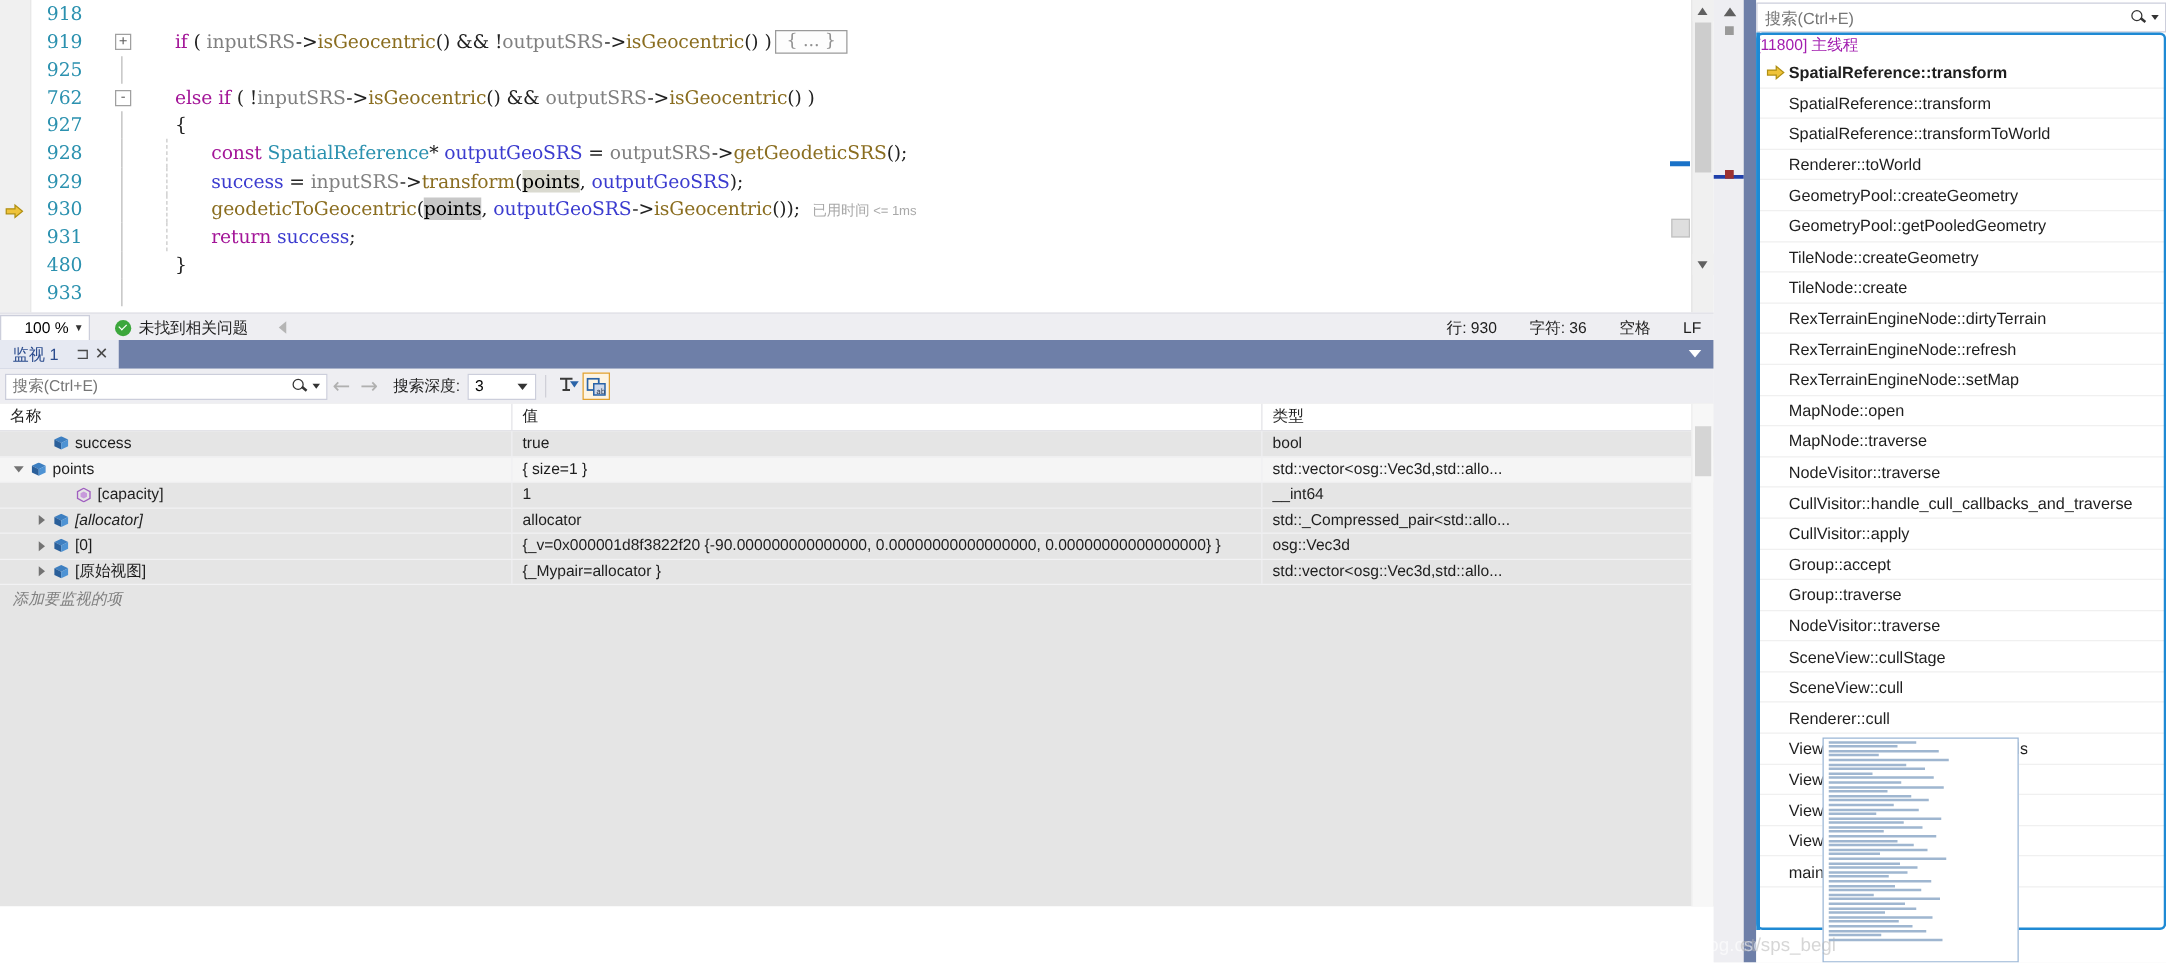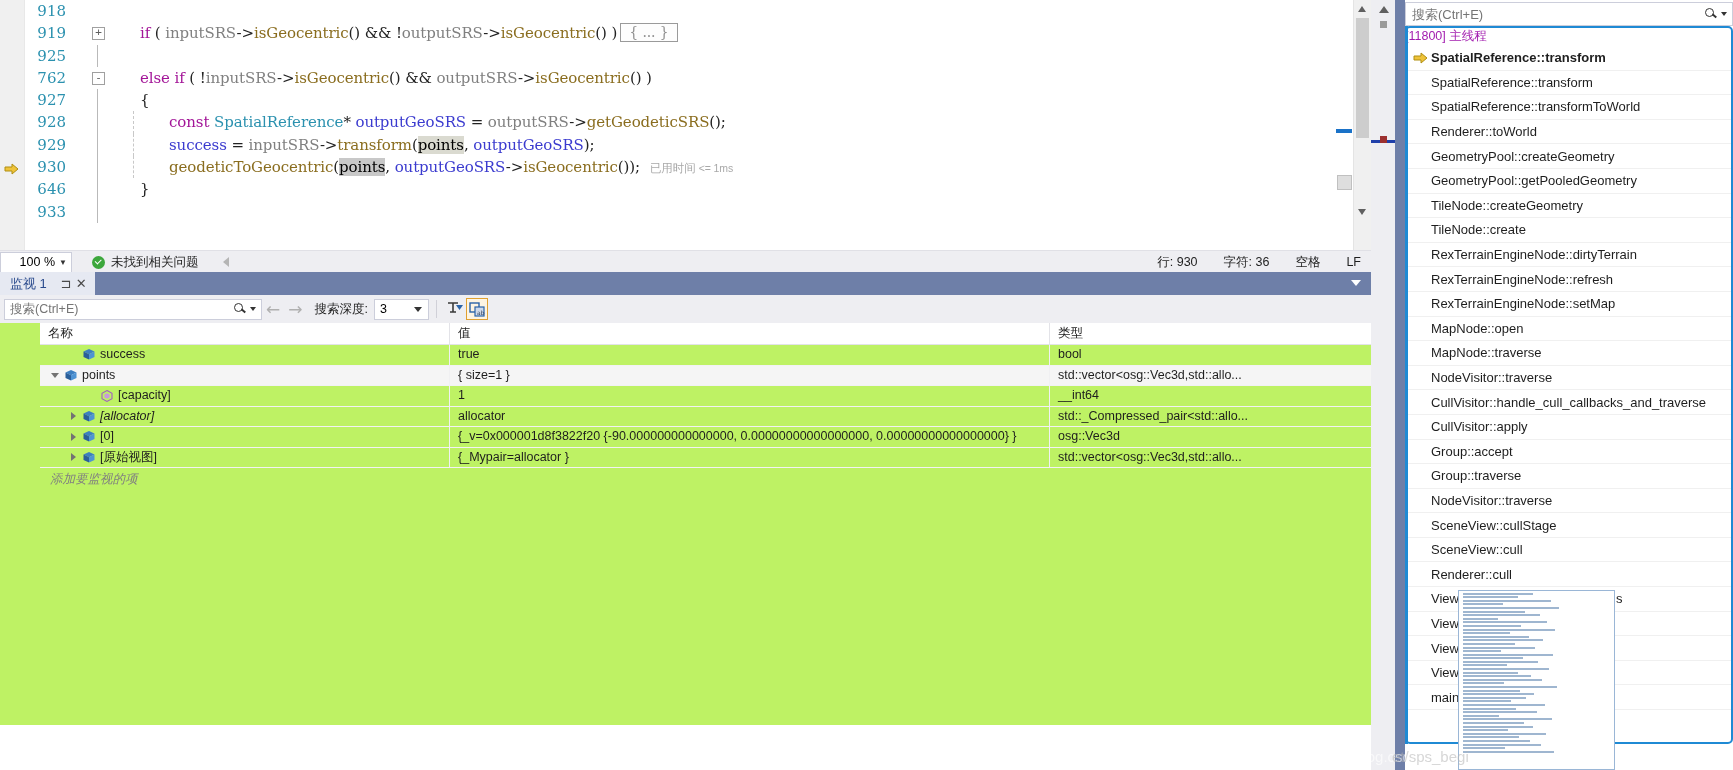--- a/index.html
+++ b/index.html
@@ -312,23 +312,22 @@
   .tb-btn.active {
     border: 1px solid #e0a030;
     background: #fdf4e3;
     box-sizing: border-box;
   }
 
   
   #watch-grid {
     position: absolute; left: 0; top: 51px;
     width: 1371px; height: 402px;
-    background: #bef264;
+    background: #e5e5e5;
     overflow: hidden;
-    padding-left: 40px;
   }
   #grid-header {
     display: flex;
     height: 21px;
     border-bottom: 1px solid #e3e3e8;
     background: #ffffff;
   }
   #grid-header .gh {
     font-size: 12.5px; color: #1e1e1e;
     padding-left: 8px; line-height: 21px;
@@ -562,21 +561,27 @@
       <div class="code-row">
         <div class="gutter-arrow"><svg width="15" height="14" viewBox="0 0 15 14">
             <path d="M1 5 H8 V2 L14 7 L8 12 V9 H1 Z" fill="#efc33a" stroke="#b08f12" stroke-width="1"></path>
           </svg></div>
         <div class="lineno">930</div>
         <div class="vline"></div>
         <div class="vline2"></div>
         <div class="codetext" style="left: 169px;"><span class="fn">geodeticToGeocentric</span><span class="pln">(</span><span class="hl2">points</span><span class="pln">, </span><span class="var">outputGeoSRS</span><span class="pln">-&gt;</span><span class="fn">isGeocentric</span><span class="pln">());</span><span class="elapsed">已用时间 <span class="num">&lt;= 1ms</span></span></div>
       </div>
       <div class="code-row">
-        <div class="lineno">646</div>
+        <div class="lineno">931</div>
+        <div class="vline"></div>
+        <div class="vline2"></div>
+        <div class="codetext" style="left: 169px;"><span class="kw">return</span><span class="pln"> </span><span class="var">success</span><span class="pln">;</span></div>
+      </div>
+      <div class="code-row">
+        <div class="lineno">480</div>
         <div class="vline"></div>
         <div class="codetext" style="left: 140px;"><span class="pln">}</span></div>
       </div>
       <div class="code-row">
         <div class="lineno">933</div>
         <div class="vline"></div>
         <div class="codetext" style="left: 140px;"></div>
       </div>
     </div>
 

